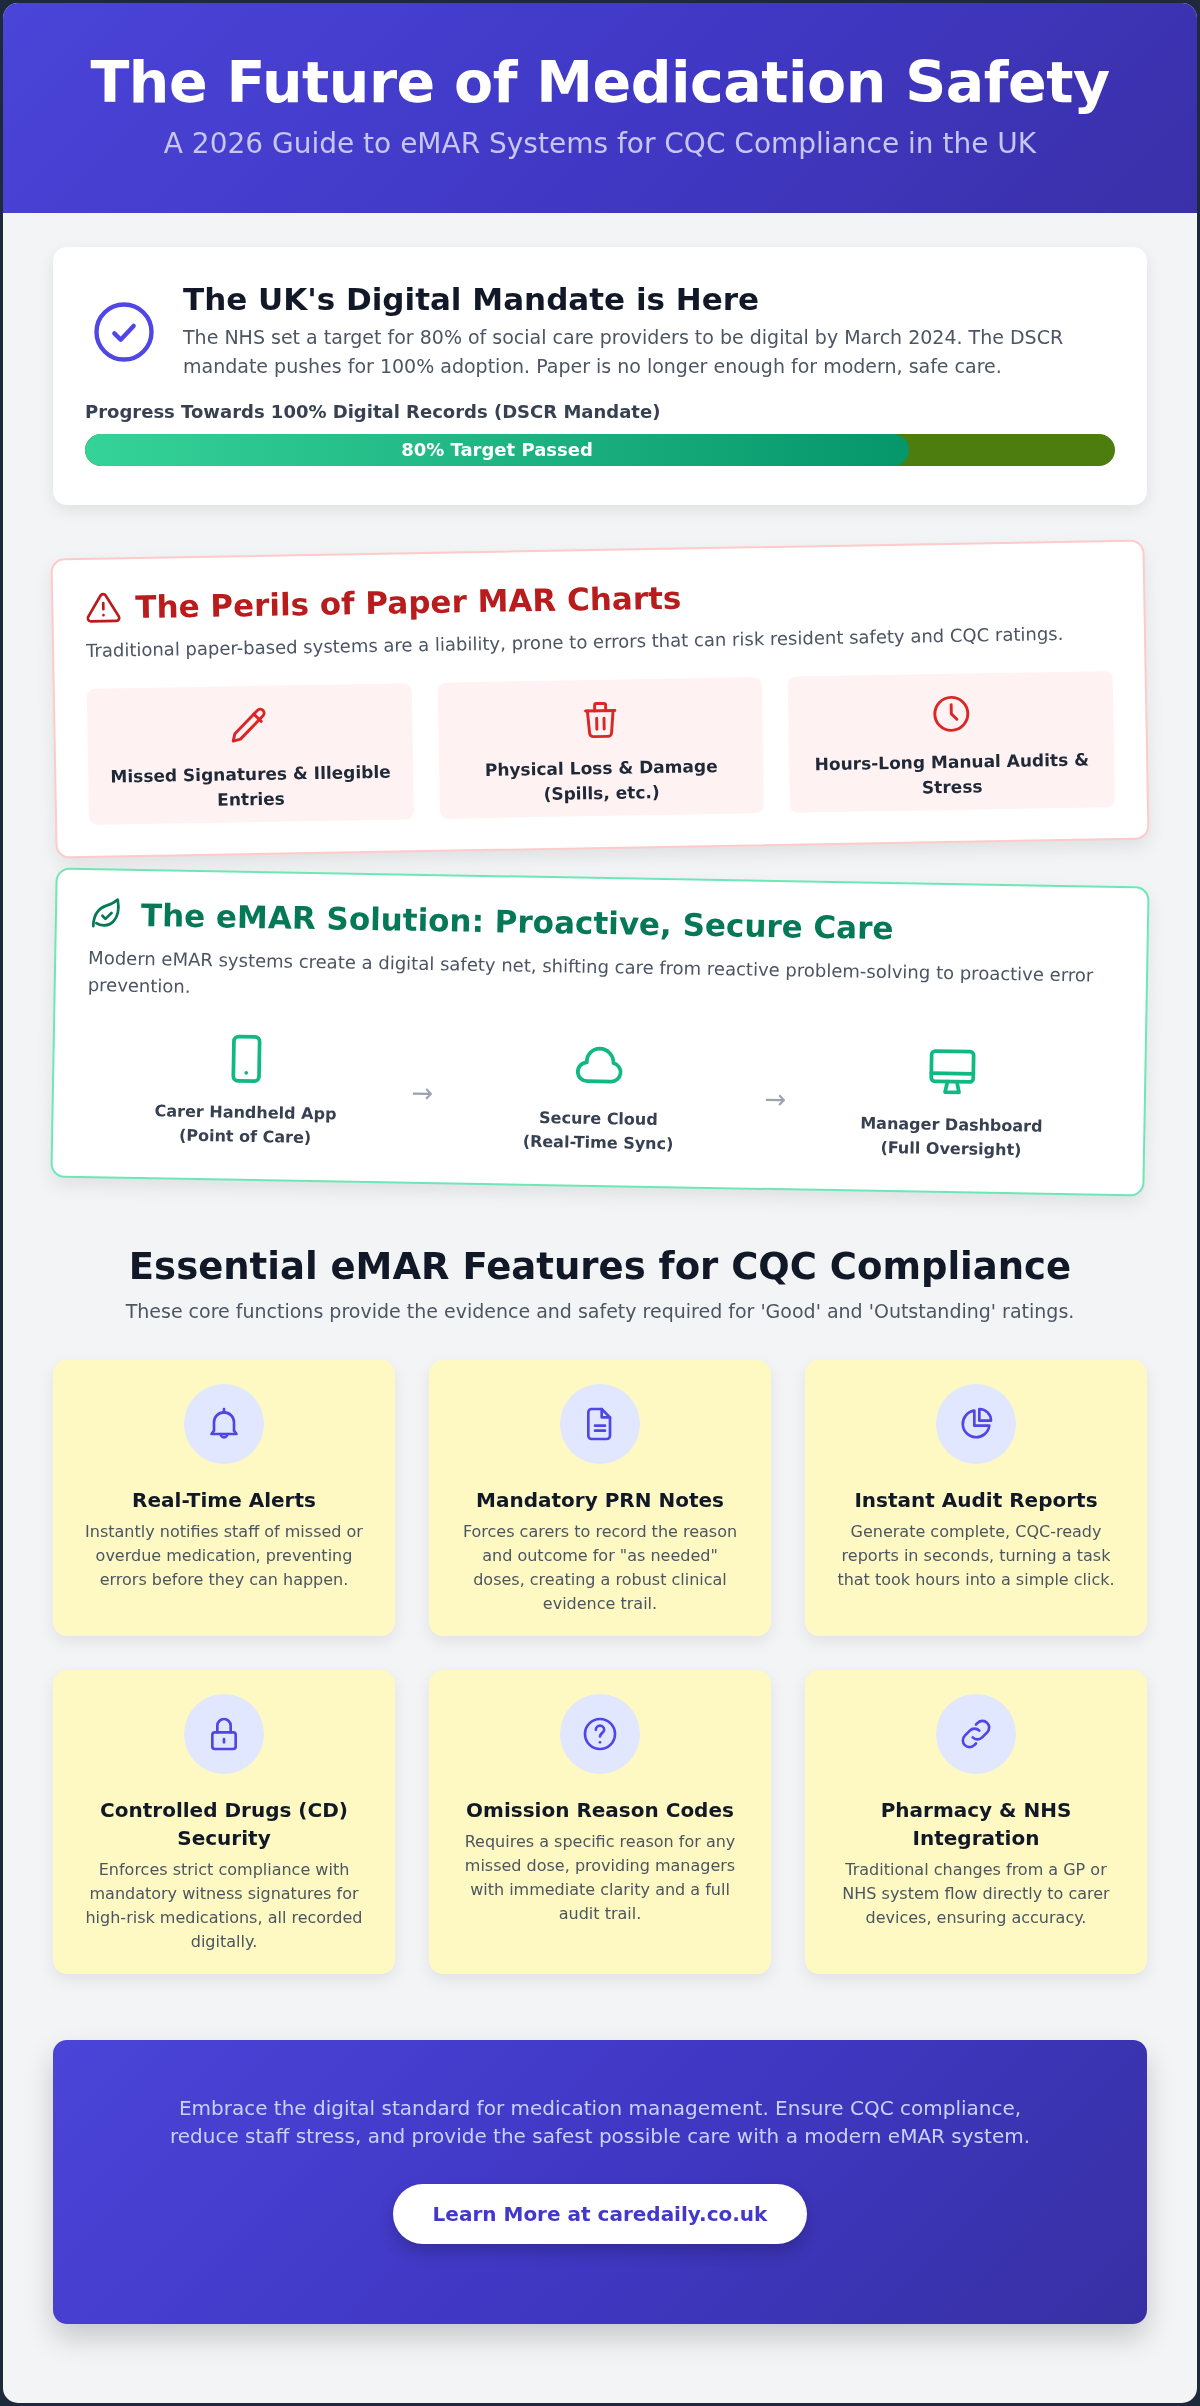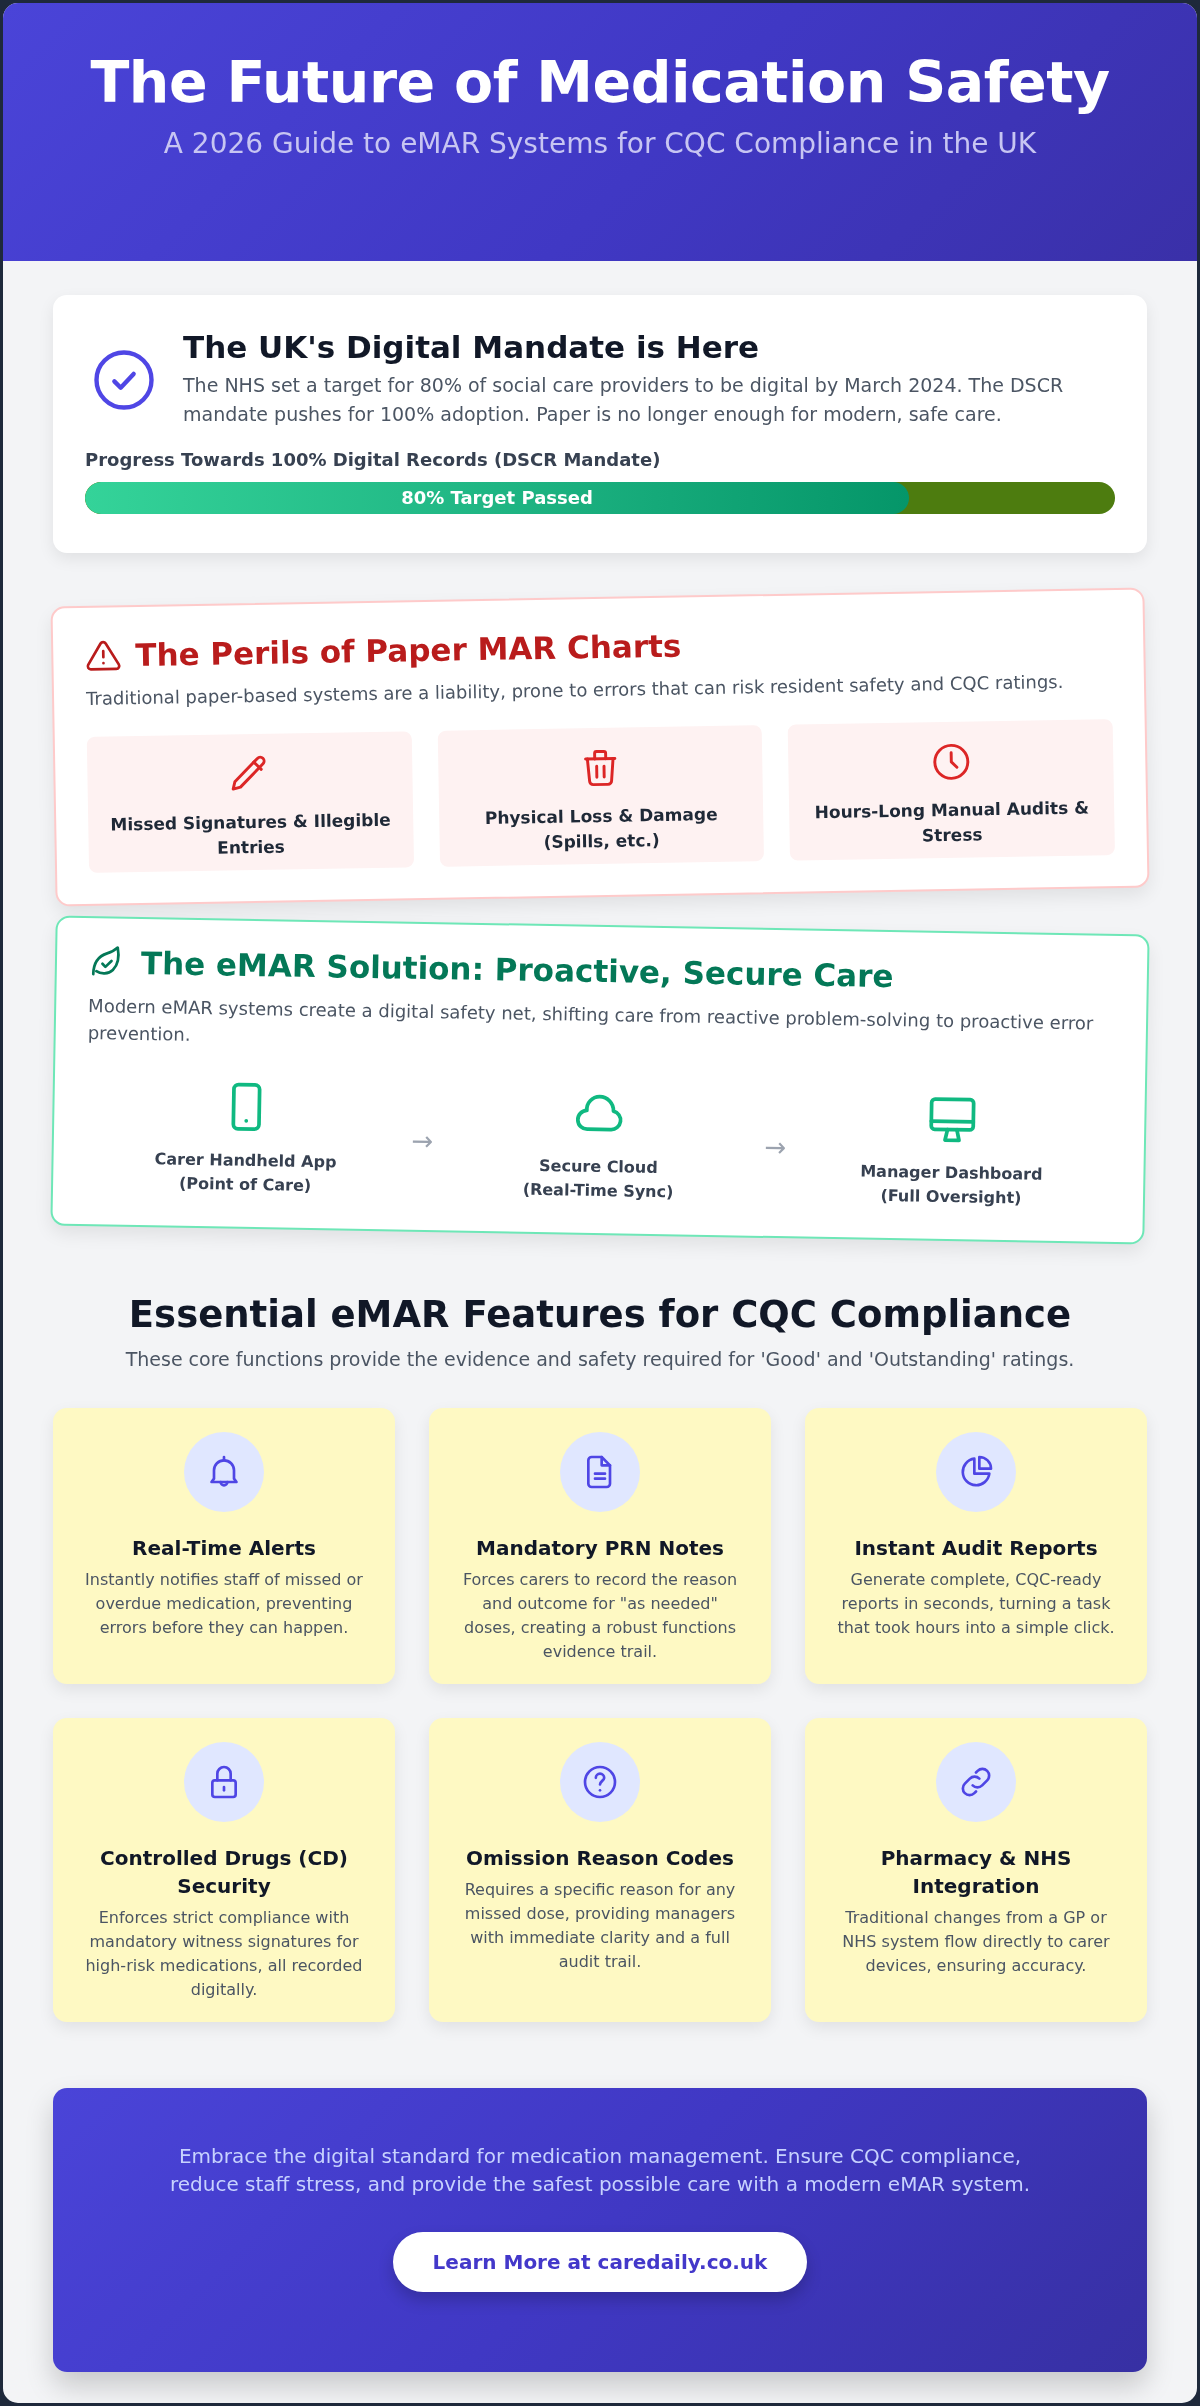--- a/index.html
+++ b/index.html
@@ -7,21 +7,21 @@
   body { font-family: "DejaVu Sans", sans-serif; }
   .frame {
     width: 1200px; height: 2406px;
     background: #f3f4f6;
     border: 3px solid #1e293b;
     border-radius: 18px;
     overflow: hidden;
     position: relative;
   }
   .hero {
-    height: 258px;
+    height: 210px;
     background: linear-gradient(135deg, #4a44d8 0%, #4038c4 55%, #3a30a8 100%);
     text-align: center;
     padding-top: 44px;
   }
   .hero h1 {
     color: #ffffff; font-size: 57px; font-weight: bold; letter-spacing: -0.5px;
     line-height: 70px;
   }
   .hero p {
     color: #c7c5f2; font-size: 28px; margin-top: 10px; font-weight: normal;
@@ -247,21 +247,21 @@
       </div>
       <div class="feature r1">
         <div class="feat-icon">
           <svg viewBox="0 0 24 24" fill="none" stroke="#4f46e5" stroke-width="1.6" stroke-linecap="round" stroke-linejoin="round">
             <path d="M7 3h6l5 5v11a2 2 0 0 1-2 2H7a2 2 0 0 1-2-2V5a2 2 0 0 1 2-2z"></path>
             <path d="M13 3v5h5"></path>
             <path d="M9 13h6M9 16h6"></path>
           </svg>
         </div>
         <h3>Mandatory PRN Notes</h3>
-        <p>Forces carers to record the reason and outcome for "as needed" doses, creating a robust functions evidence trail.</p>
+        <p>Forces carers to record the reason and outcome for "as needed" doses, creating a robust clinical evidence trail.</p>
       </div>
       <div class="feature r1">
         <div class="feat-icon">
           <svg viewBox="0 0 24 24" fill="none" stroke="#4f46e5" stroke-width="1.6" stroke-linecap="round" stroke-linejoin="round">
             <path d="M11 4a8 8 0 1 0 9 9h-9z"></path>
             <path d="M14 3a7 7 0 0 1 7 7h-7z"></path>
           </svg>
         </div>
         <h3>Instant Audit Reports</h3>
         <p>Generate complete, CQC-ready reports in seconds, turning a task that took hours into a simple click.</p>

